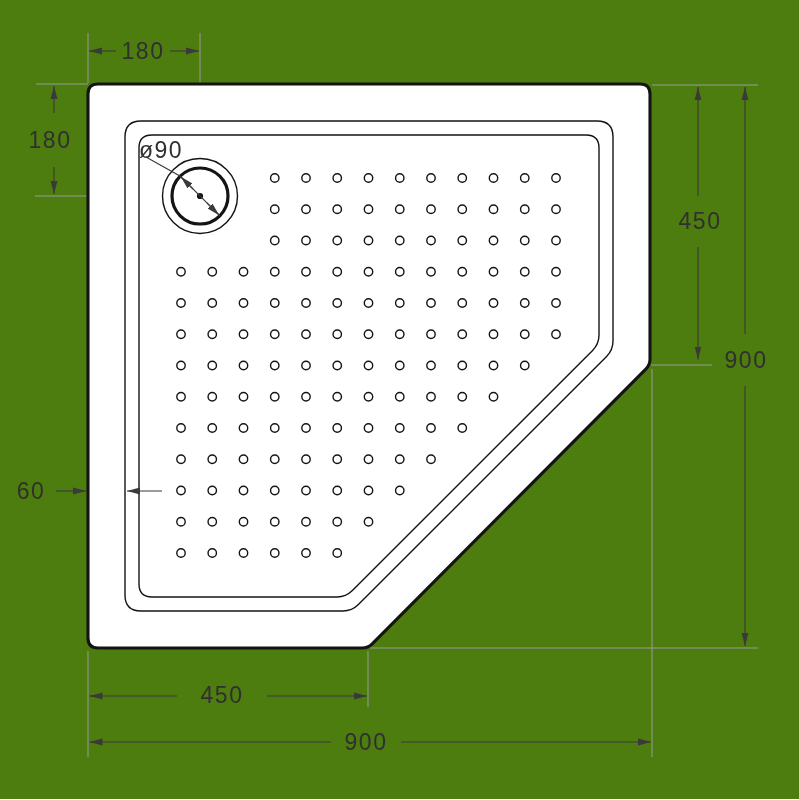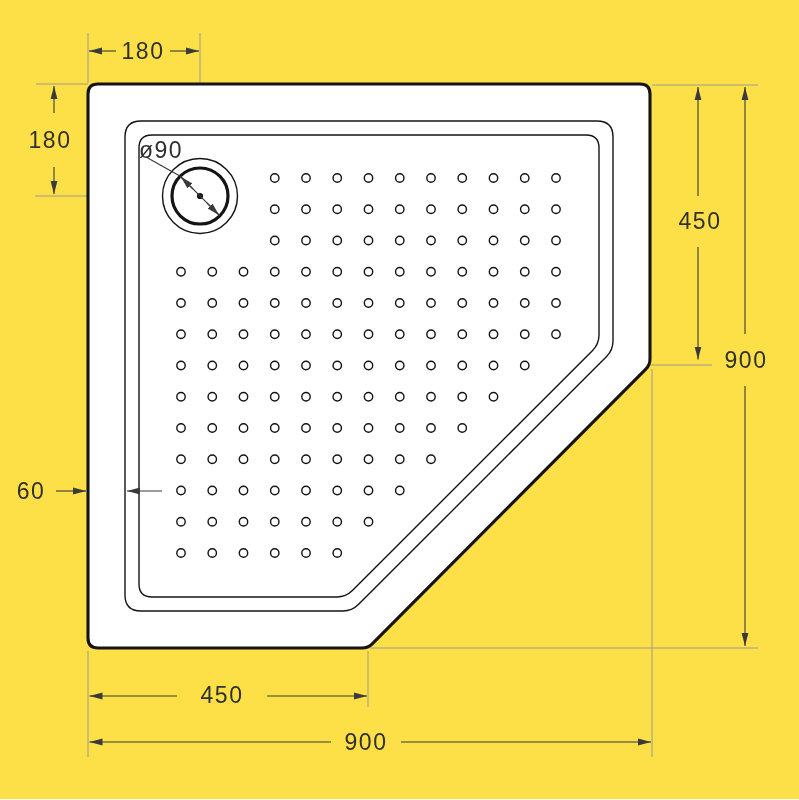--- a/index.html
+++ b/index.html
@@ -7,21 +7,21 @@
     padding: 0;
     background: #ffffff;
     width: 799px;
     height: 800px;
     font-family: "Liberation Sans", sans-serif;
   }
   .stage {
     position: relative;
     width: 799px;
     height: 799px;
-    background: #fde047;
+    background: #4d7c0f;
     overflow: hidden;
   }
   svg { display: block; }
   .ext-line {
     stroke: #9a9a9a;
     stroke-width: 1;
     fill: none;
   }
   .dim-line {
     stroke: #3a3a3a;

